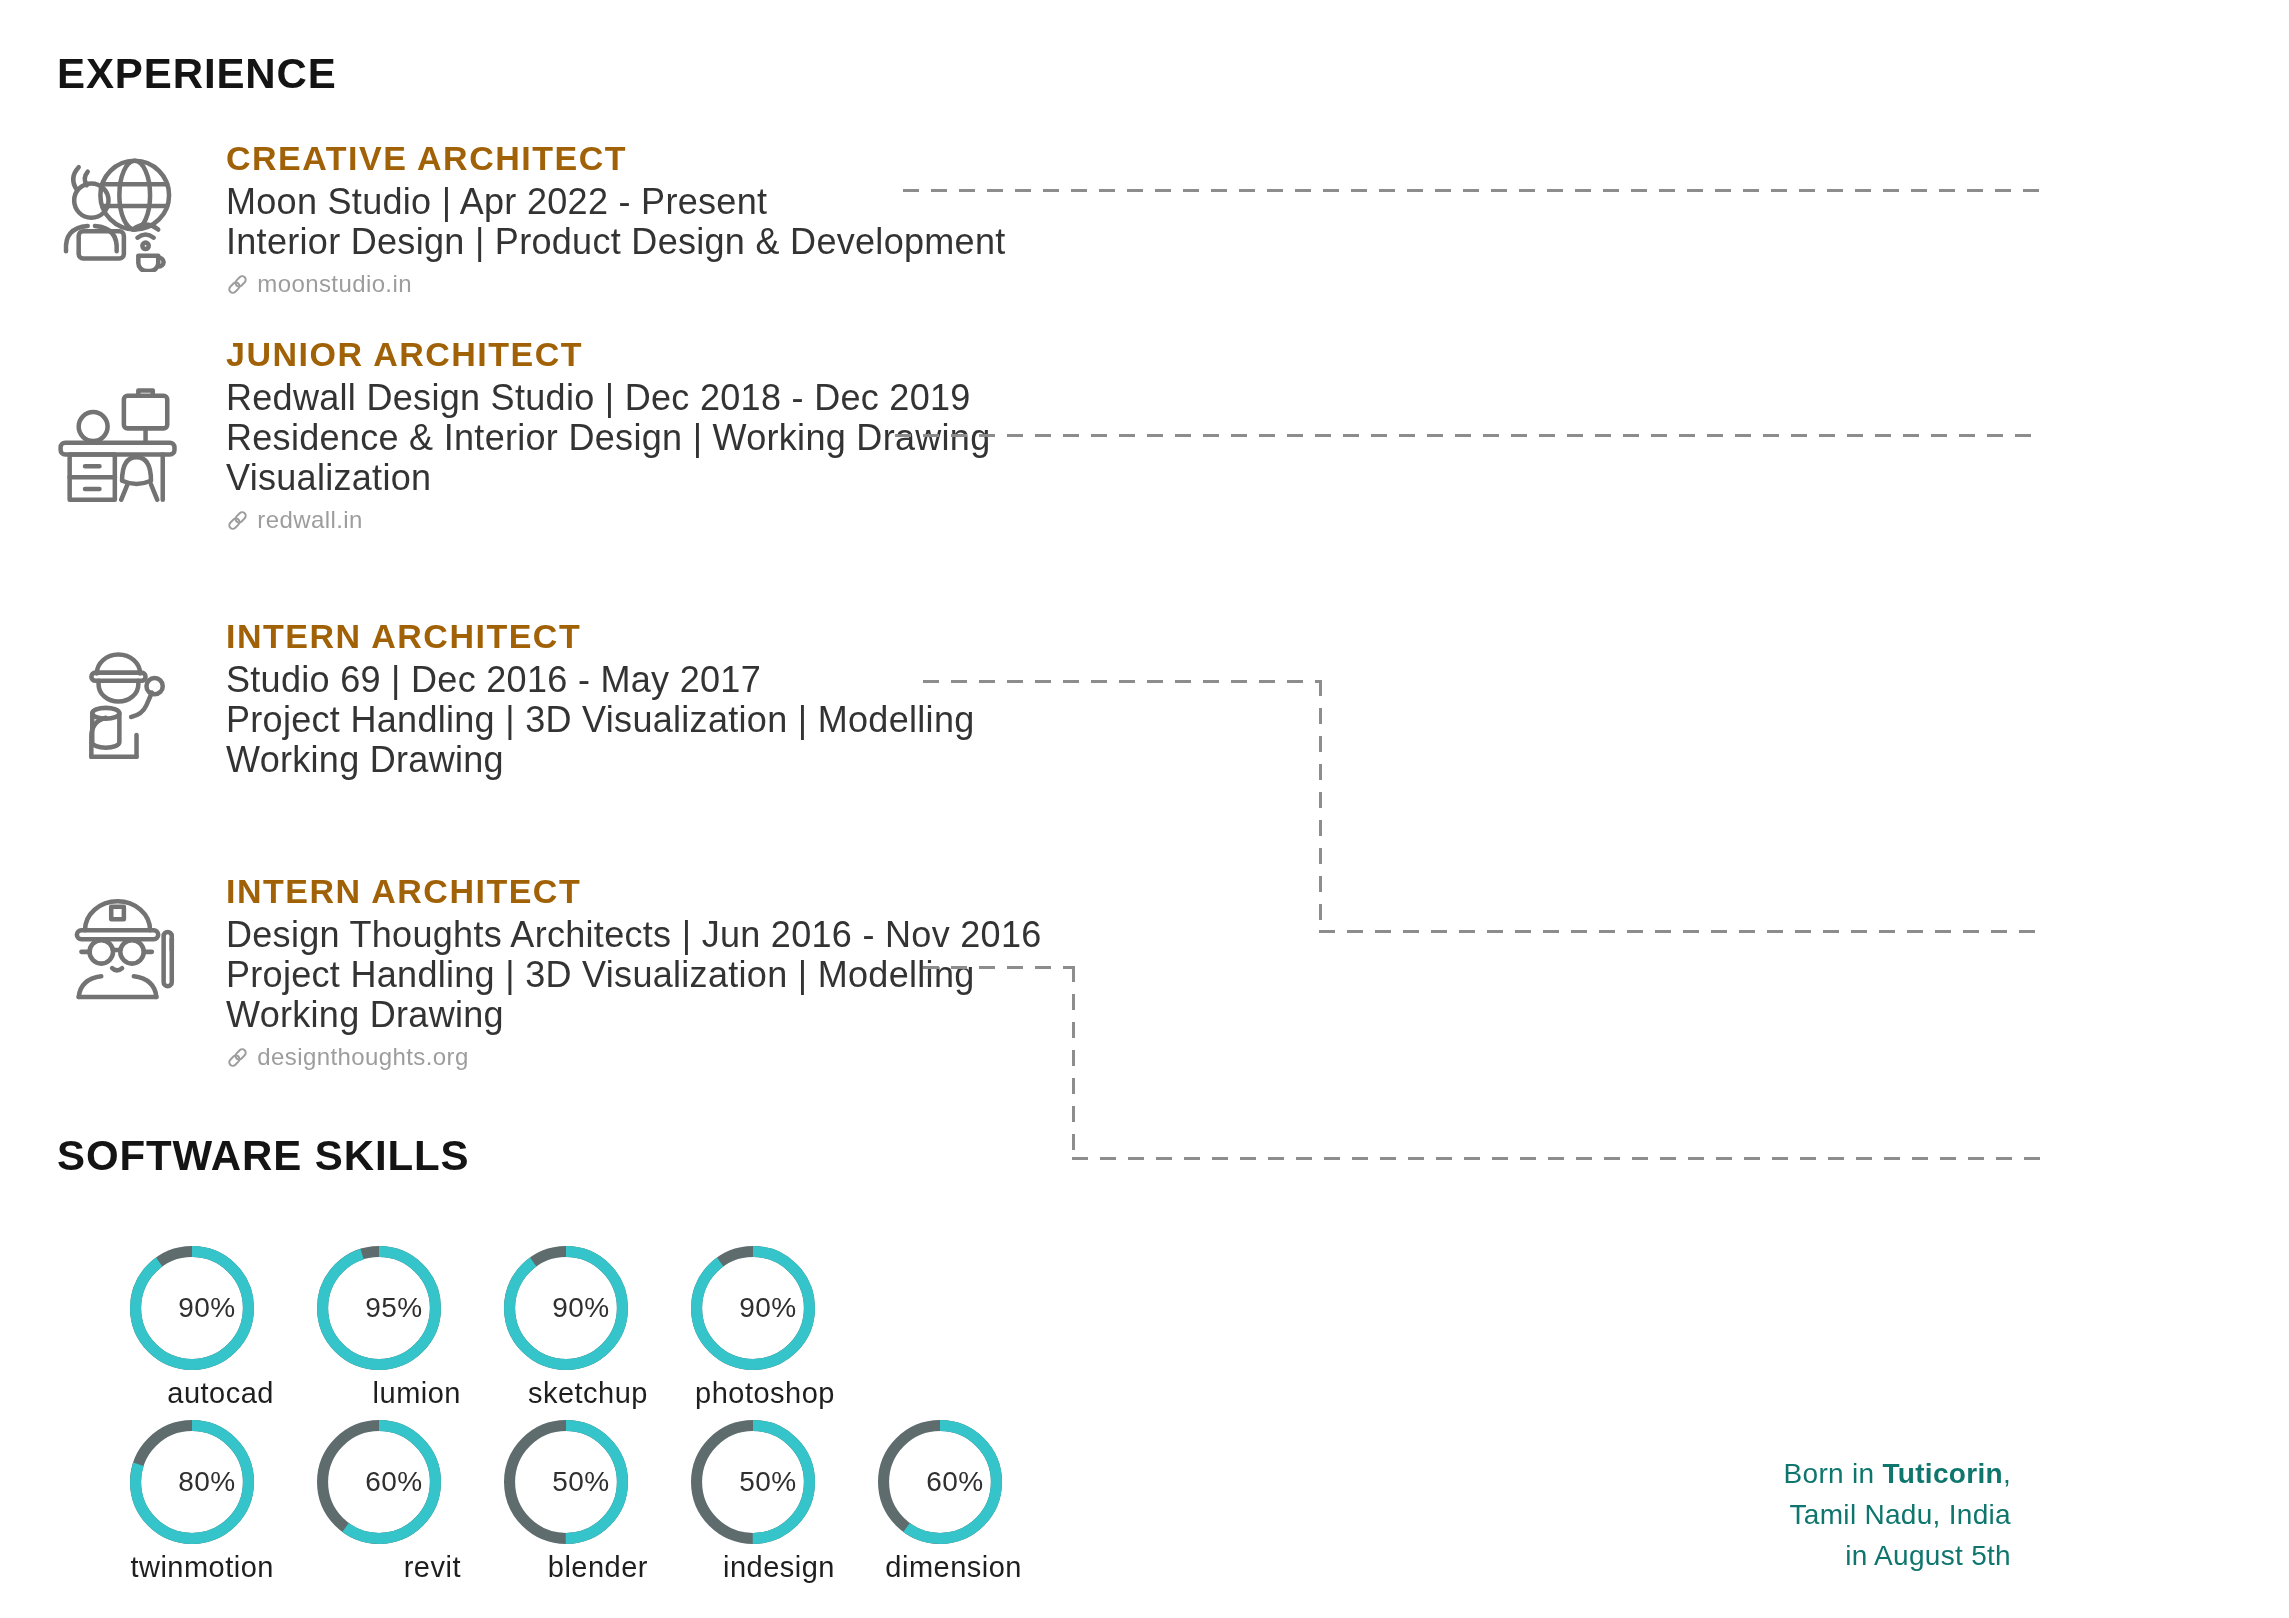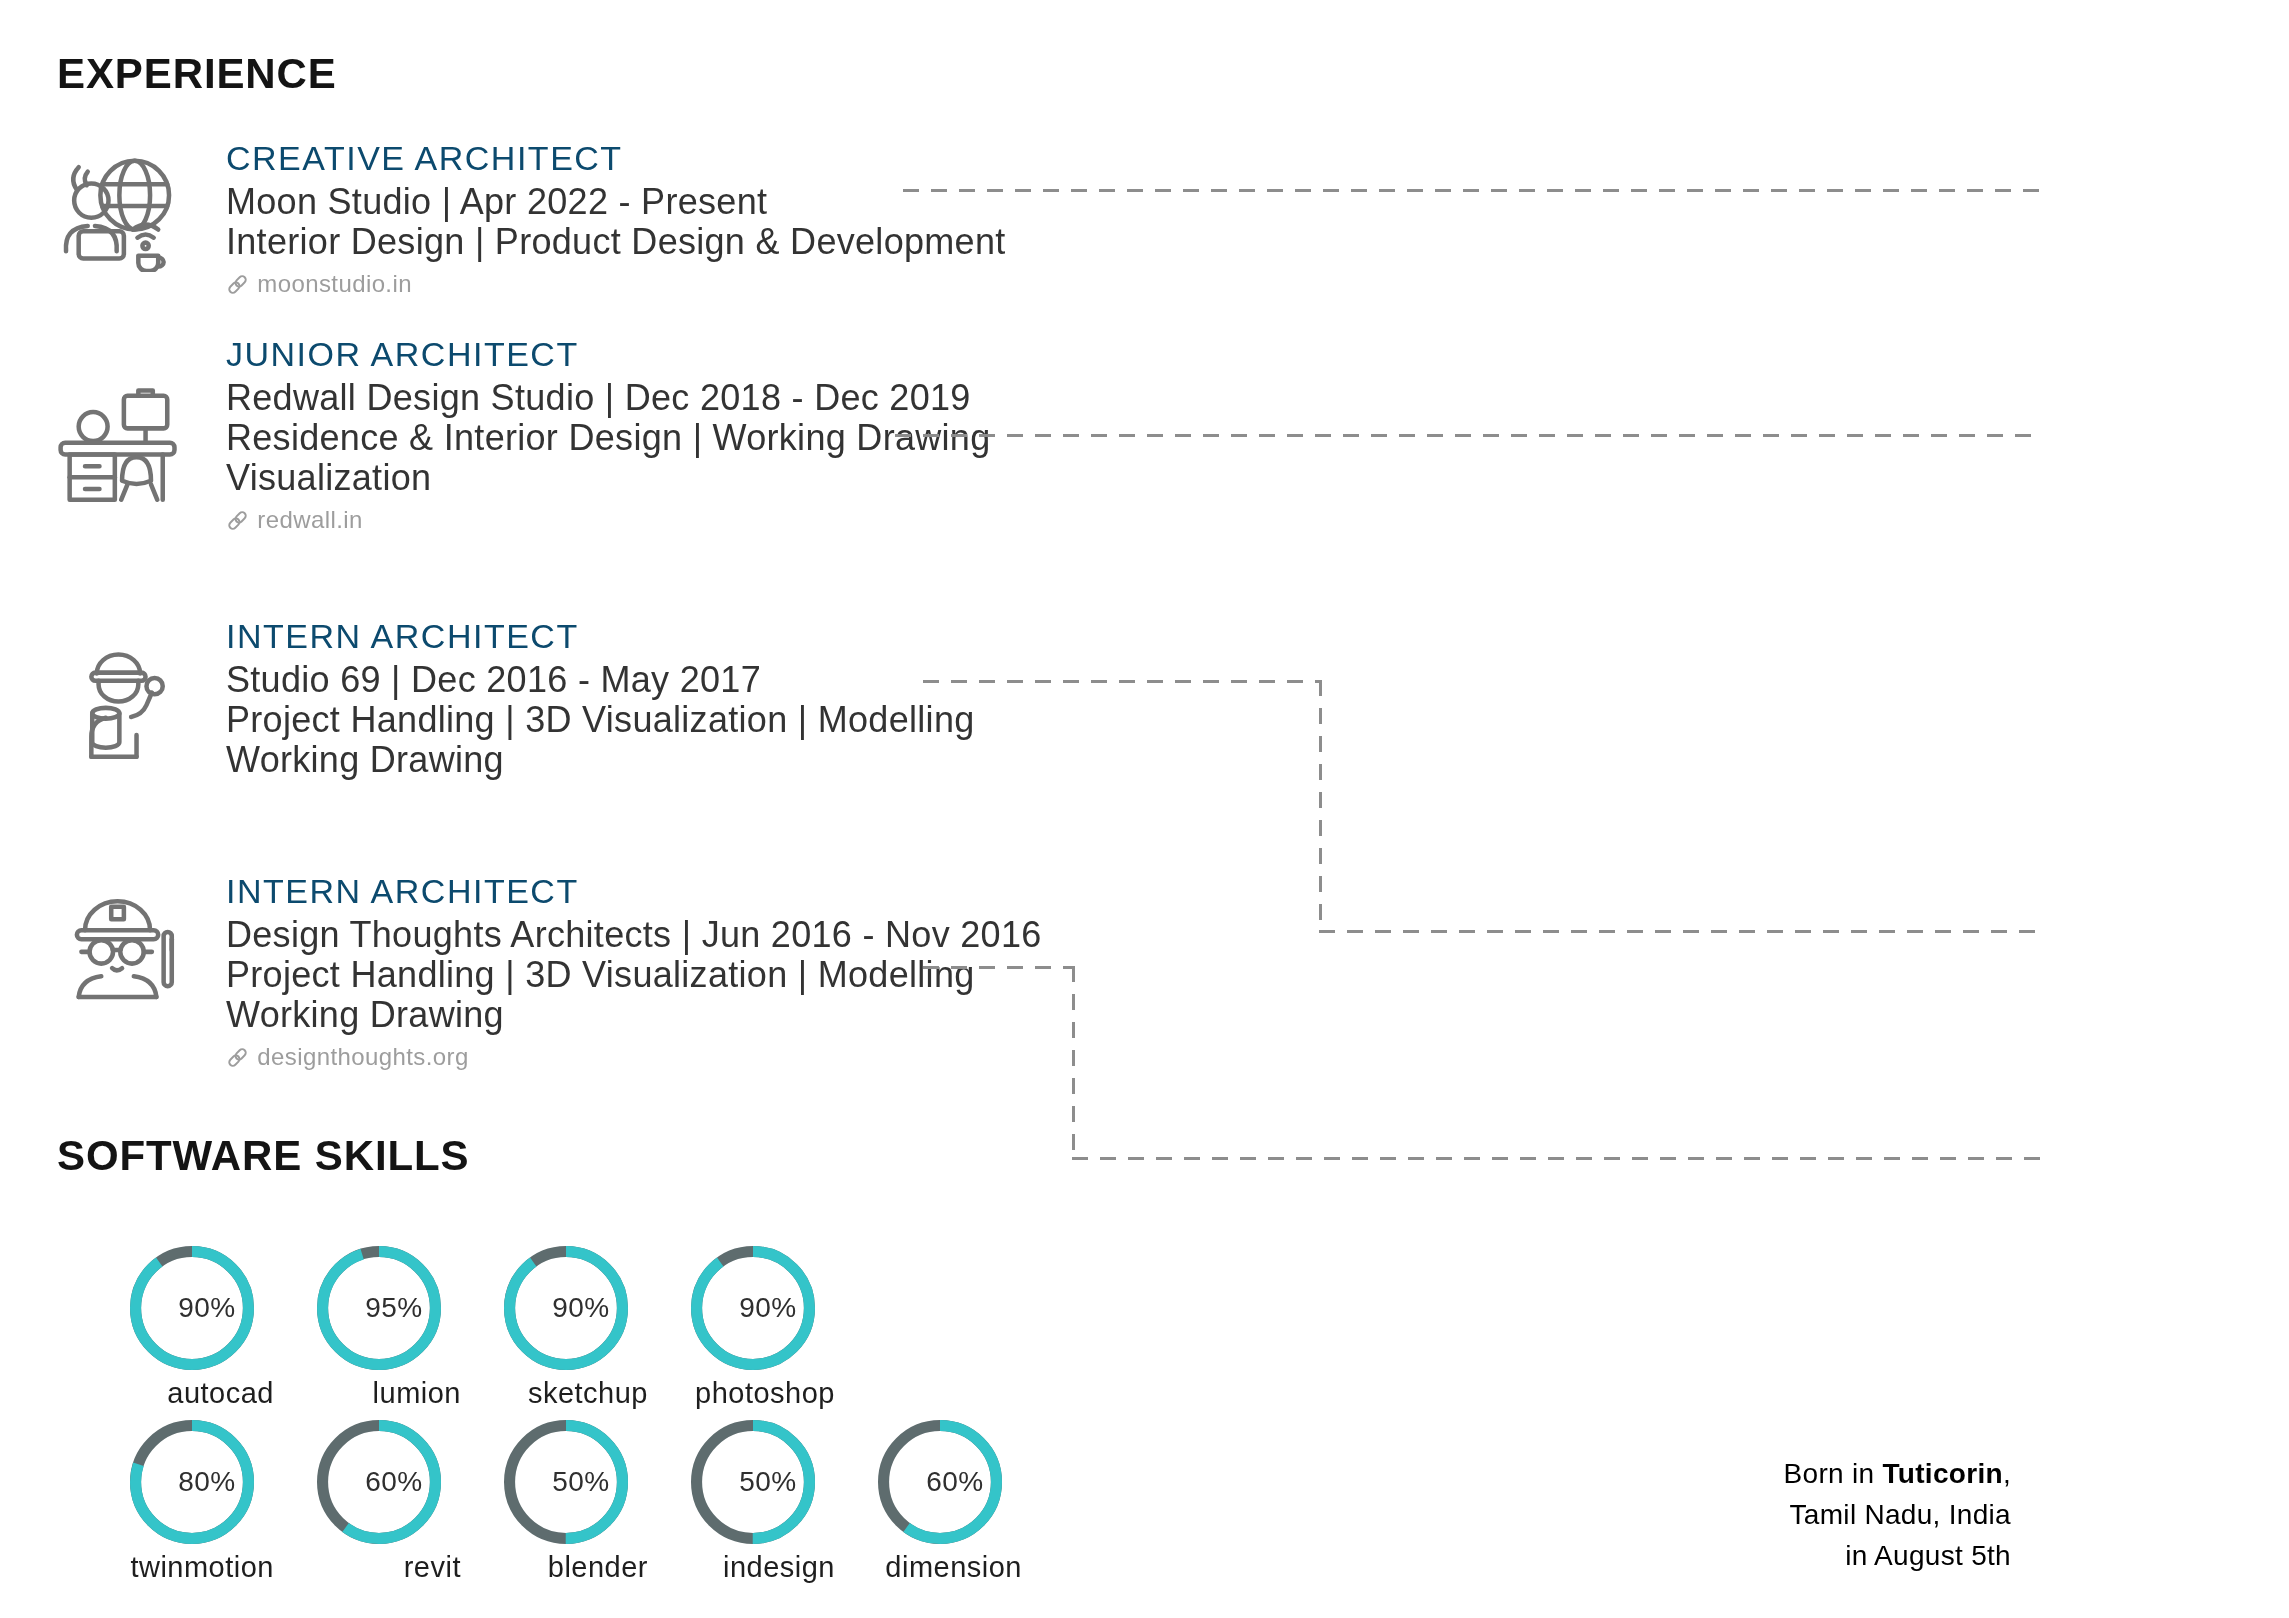--- a/index.html
+++ b/index.html
@@ -11,32 +11,32 @@
 
   
   .entry{position:absolute;left:57px;display:flex;gap:42px;}
   .e1{top:137px}.e2{top:333px}.e3{top:615px}.e4{top:870px}
   .icon-box{width:127px;flex:0 0 127px;}
   .e1 .icon-box{padding-top:13px}.e2 .icon-box{padding-top:52px}
   .e3 .icon-box{padding-top:26px}.e4 .icon-box{padding-top:14.8px}
   .icon-box svg{width:122px;height:122px;display:block;}
   .iart{fill:none;stroke:#737373;stroke-width:5;stroke-linecap:round;stroke-linejoin:round;}
   .etext{width:932px;}
-  .etitle{font-size:34px;letter-spacing:1.5px;color:#0c4a6e;line-height:42px;margin-bottom:2.8px;}
+  .etitle{font-size:34px;letter-spacing:1.5px;color:#a16207;line-height:42px;margin-bottom:2.8px;font-weight:bold;}
   .eline{font-size:36px;line-height:40px;letter-spacing:0.3px;color:#333;white-space:pre-wrap;}
   .elink{display:flex;align-items:center;gap:8.3px;margin-top:8.3px;font-size:24px;color:#9d9d9d;letter-spacing:0.4px;cursor:pointer;}
   .linkicon{width:23px;height:23px;flex:0 0 23px;}
 
   
   .hdash{position:absolute;height:2.8px;background:repeating-linear-gradient(90deg,var(--line,#8d8d8d) 0 15.7px,transparent 15.7px 28px);}
   .vdash{position:absolute;width:2.8px;background:repeating-linear-gradient(180deg,var(--line,#8d8d8d) 0 15.7px,transparent 15.7px 28px);}
   .dot{position:absolute;width:28px;height:28px;border-radius:50%;background:var(--dot,#8f8f8f);}
   .year{position:absolute;width:185px;text-align:center;font-size:30px;letter-spacing:0.9px;color:#262626;}
   .arrow{position:absolute;left:2171px;top:73px;width:42px;height:26px;}
-  .born{position:absolute;right:31px;top:1453px;text-align:right;font-size:28px;line-height:41px;color:#000000;letter-spacing:0.3px;}
+  .born{position:absolute;right:31px;top:1453px;text-align:right;font-size:28px;line-height:41px;color:#0f766e;letter-spacing:0.3px;}
   .born b{font-weight:700;}
 
   
   .skill-row{position:absolute;left:130px;display:flex;gap:63px;}
   #skill-row1{top:1246px}
   #skill-row2{top:1420px}
   .skill{position:relative;width:124px;}
   .gauge{width:124px;height:124px;display:block;}
   .ring-bg{fill:none;stroke:var(--ringbg,#5e6c6e);stroke-width:12;}
   .ring-fg{fill:none;stroke:var(--ring,#34c4c9);stroke-width:12;}

